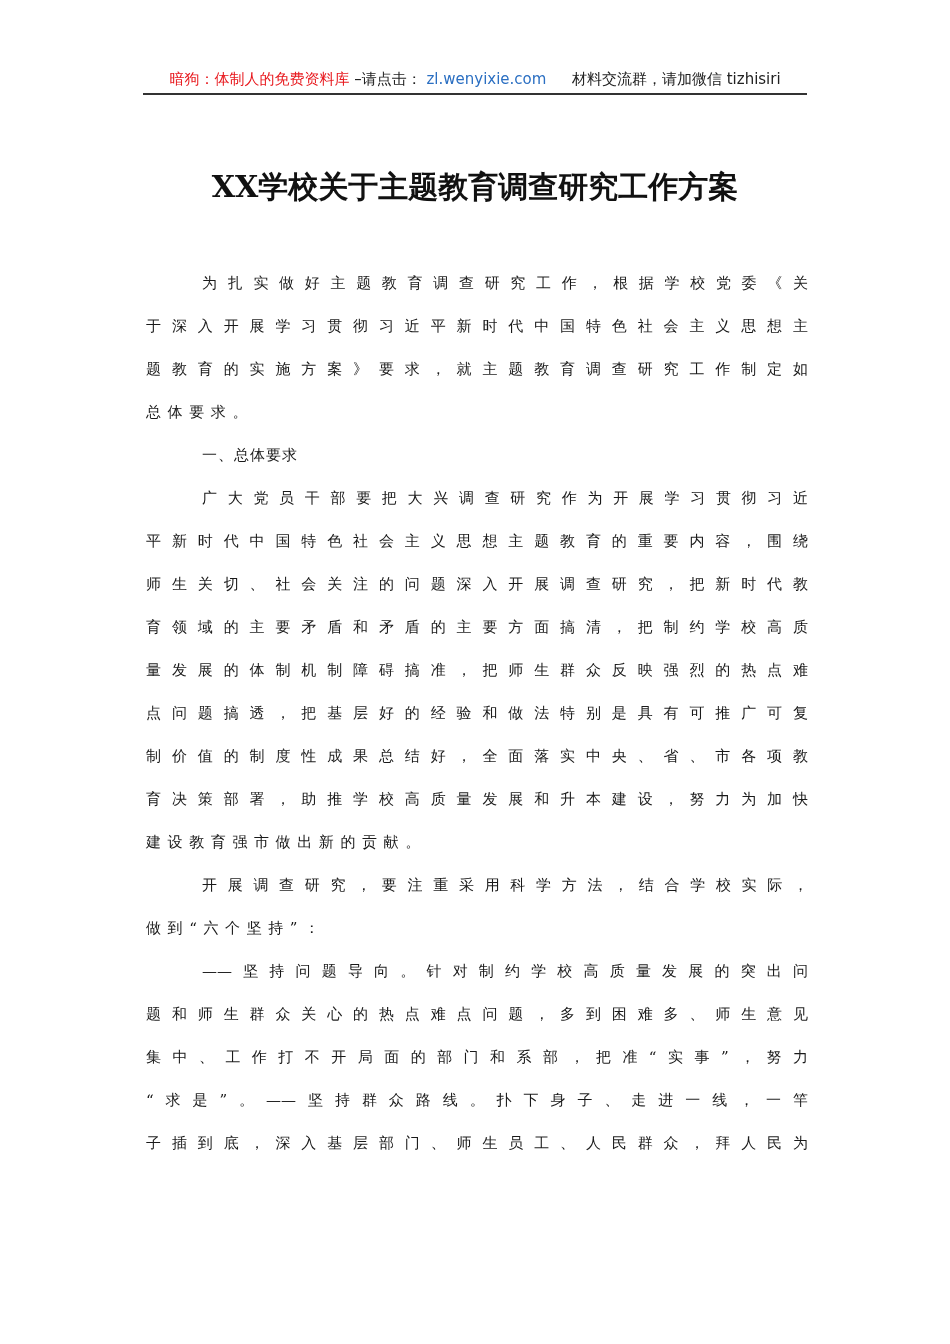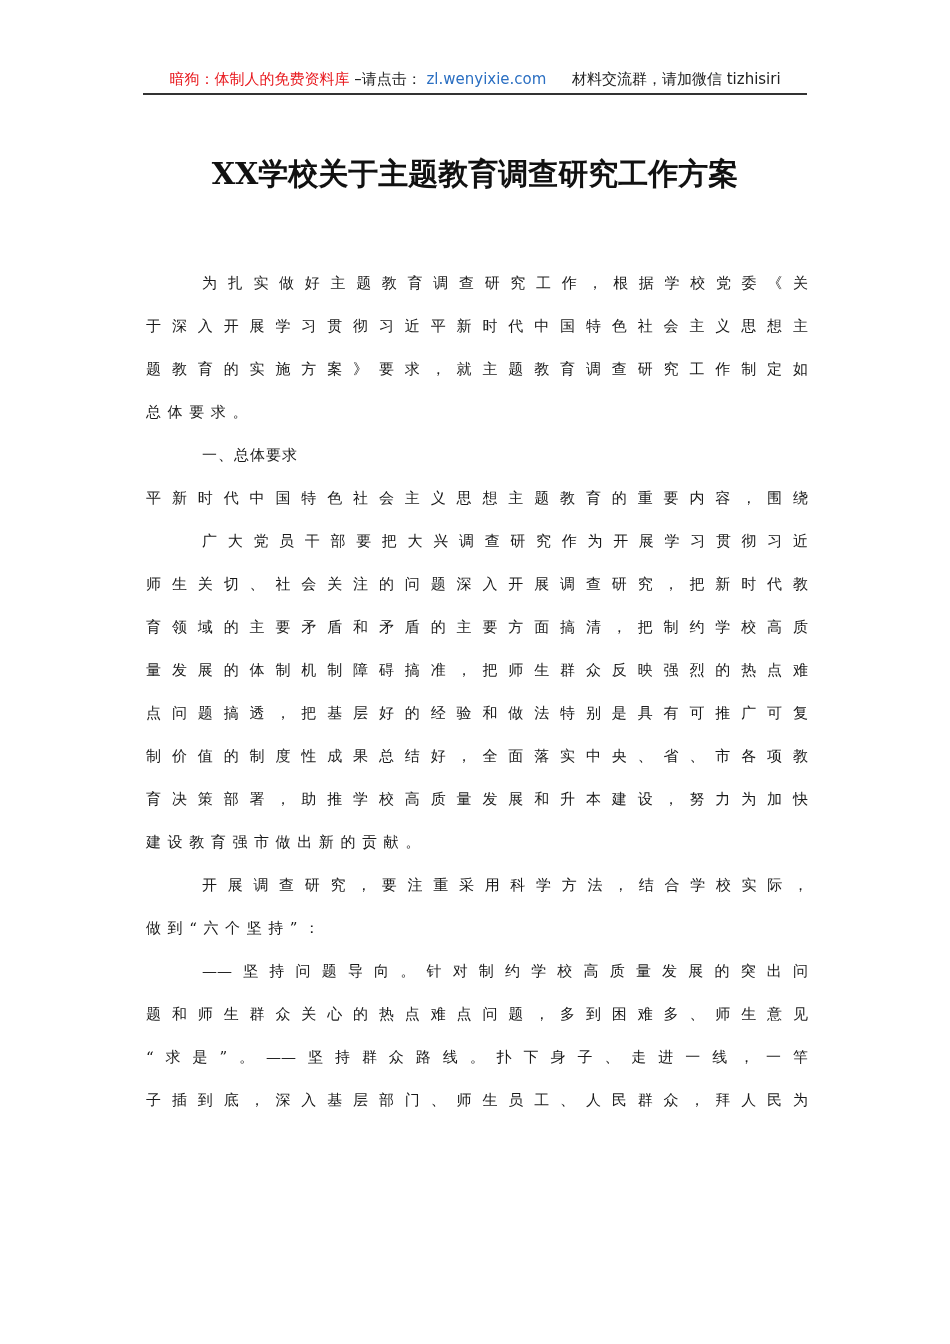--- a/index.html
+++ b/index.html
@@ -5,21 +5,21 @@
   html, body { margin: 0; padding: 0; background: #ffffff; }
   body { width: 950px; height: 1344px; position: relative; overflow: hidden;
          font-family: "DejaVu Sans", "Liberation Sans", sans-serif; color: #111; }
   .header { position: absolute; left: 143px; top: 66px; width: 664px; height: 27px;
             font-size: 15px; line-height: 27px; white-space: nowrap; text-align: center;
             border-bottom: 2px solid #333; }
   .header .red { color: #e8191e; margin-top: 8px; }
   .header .black { color: #222; }
   .header .link { color: #2b6fc2; text-decoration: none; margin-top: 32px; }
   .header .gap { display: inline-block; width: 16px; }
-  .title { position: absolute; left: 0; width: 950px; top: 154px; text-align: center;
+  .title { position: absolute; left: 0; width: 950px; top: 167px; text-align: center;
            font-family: "DejaVu Serif", "Liberation Serif", serif; font-weight: bold;
            font-size: 30px; letter-spacing: 0px; color: #111; }
   .page { position: absolute; left: 146px; top: 262px; width: 662px; }
   .line { height: 43px; line-height: 43px; font-size: 15px; white-space: nowrap;
           text-align: justify; text-align-last: justify; color: #1a1a1a;
           font-family: "DejaVu Serif", "Liberation Serif", serif; }
   .line.last { text-align-last: left; letter-spacing: 6.6px; }
   .line.indent { padding-left: 56px; }
   .line.heading { font-family: "DejaVu Sans", "Liberation Sans", sans-serif; font-weight: normal;
                   text-align-last: left; letter-spacing: 1px; }
@@ -36,28 +36,29 @@
 </div>
 
 <div class="title">XX学校关于主题教育调查研究工作方案</div>
 
 <div class="page">
   <div class="line indent">为扎实做好主题教育调查研究工作，根据学校党委《关</div>
   <div class="line">于深入开展学习贯彻习近平新时代中国特色社会主义思想主</div>
   <div class="line">题教育的实施方案》要求，就主题教育调查研究工作制定如</div>
   <div class="line last">总体要求。</div>
   <div class="line indent heading">一、总体要求</div>
+  <div class="line indent">广大党员干部要把大兴调查研究作为开展学习贯彻习近</div>
   <div class="line">平新时代中国特色社会主义思想主题教育的重要内容，围绕</div>
-  <div class="line indent">广大党员干部要把大兴调查研究作为开展学习贯彻习近</div>
   <div class="line">师生关切、社会关注的问题深入开展调查研究，把新时代教</div>
   <div class="line">育领域的主要矛盾和矛盾的主要方面搞清，把制约学校高质</div>
   <div class="line">量发展的体制机制障碍搞准，把师生群众反映强烈的热点难</div>
   <div class="line">点问题搞透，把基层好的经验和做法特别是具有可推广可复</div>
   <div class="line">制价值的制度性成果总结好，全面落实中央、省、市各项教</div>
   <div class="line">育决策部署，助推学校高质量发展和升本建设，努力为加快</div>
   <div class="line last">建设教育强市做出新的贡献。</div>
   <div class="line indent">开展调查研究，要注重采用科学方法，结合学校实际，</div>
   <div class="line last">做到“六个坚持”：</div>
   <div class="line indent">——坚持问题导向。针对制约学校高质量发展的突出问</div>
   <div class="line">题和师生群众关心的热点难点问题，多到困难多、师生意见</div>
+  <div class="line">集中、工作打不开局面的部门和系部，把准“实事”，努力</div>
   <div class="line">“求是”。——坚持群众路线。扑下身子、走进一线，一竿</div>
   <div class="line">子插到底，深入基层部门、师生员工、人民群众，拜人民为</div>
 </div>
 
 </body></html>

